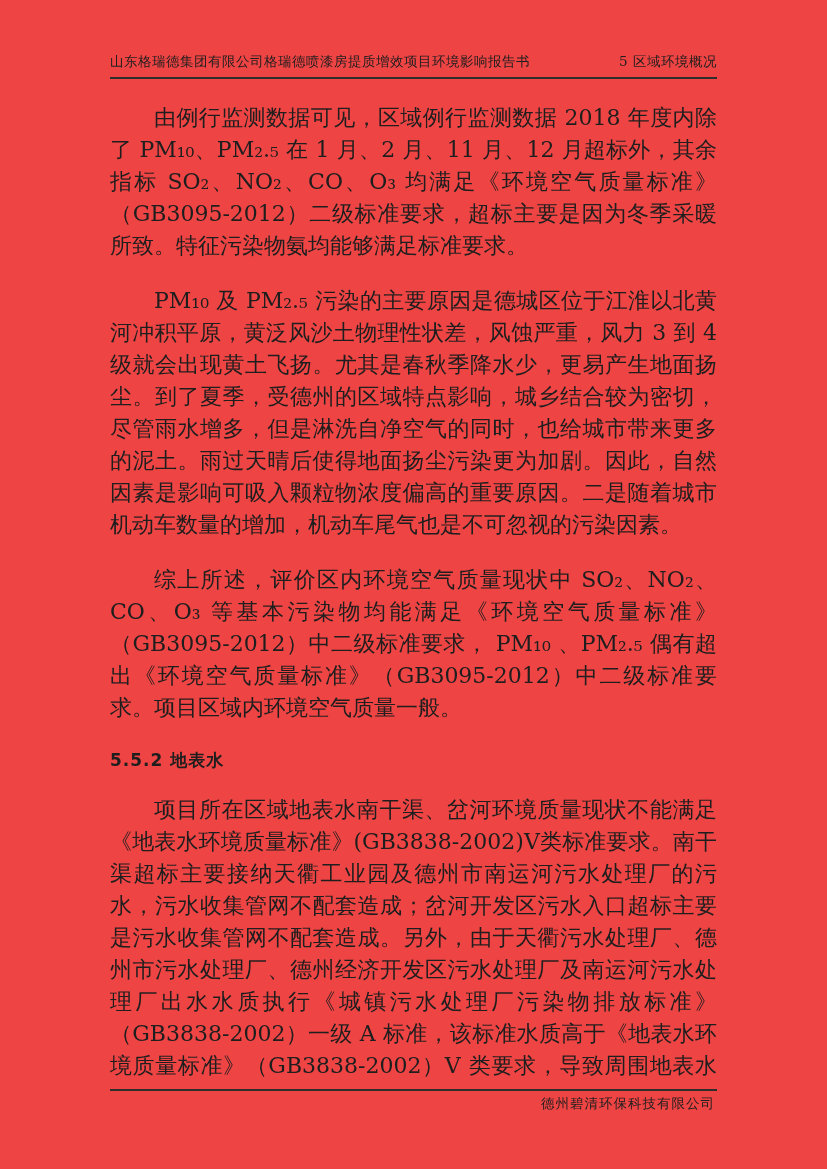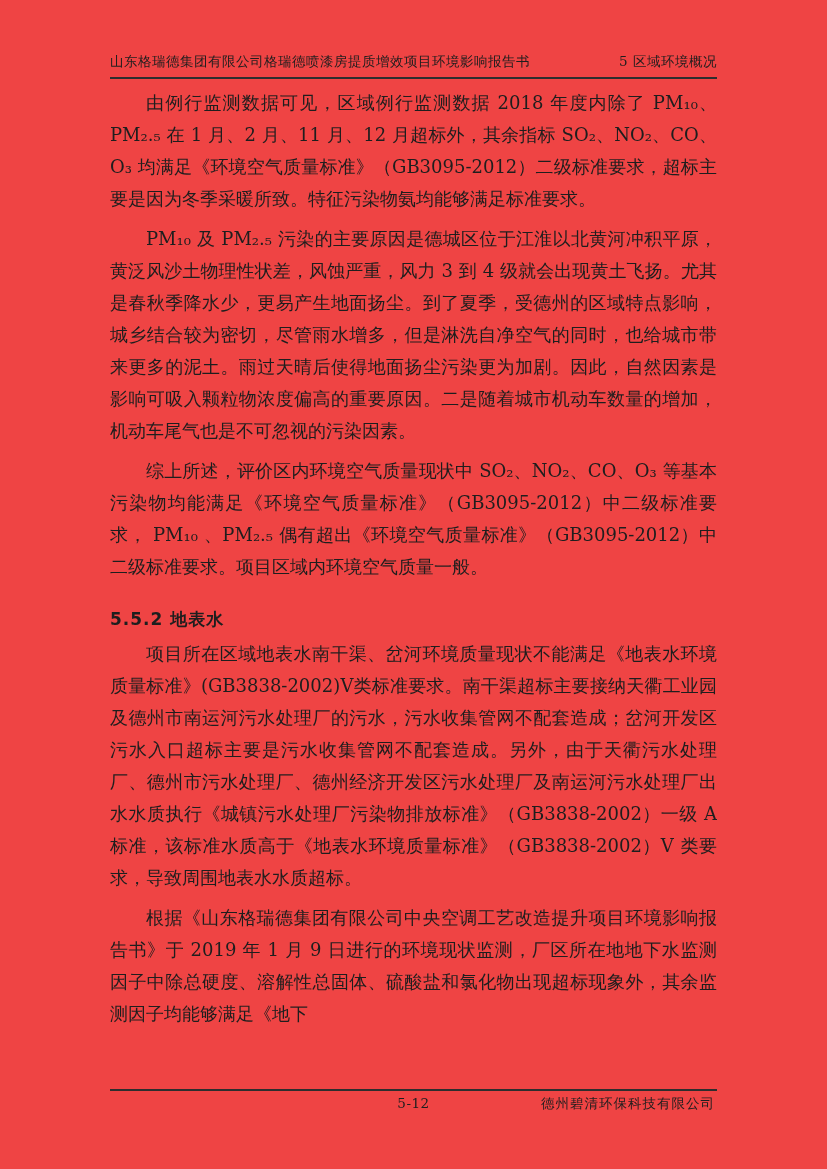--- a/index.html
+++ b/index.html
@@ -46,25 +46,25 @@
   }
   .section-heading {
     font-family: "DejaVu Sans", "Liberation Sans", sans-serif;
     font-size: 17px;
     font-weight: bold;
     line-height: 22px;
     letter-spacing: 1px;
     margin: 25px 0 0 0;
   }
   .body-par {
-    font-size: 18px;
+    font-size: 22px;
     line-height: 32px;
     text-align: justify;
     text-indent: 2em;
-    margin: 8px 0 0 0;
+    margin: 23px 0 0 0;
   }
   .doc-footer {
     position: absolute;
     top: 1089px;
     left: 110px;
     width: 607px;
     border-top: 2px solid #2e2e2e;
     padding-top: 4px;
     font-size: 13.5px;
     line-height: 17px;
@@ -104,16 +104,15 @@
       <p class="body-par">项目所在区域地表水南干渠、岔河环境质量现状不能满足《地表水环境质量标准》(GB3838-2002)Ⅴ类标准要求。南干渠超标主要接纳天衢工业园及德州市南运河污水处理厂的污水，污水收集管网不配套造成；岔河开发区污水入口超标主要是污水收集管网不配套造成。另外，由于天衢污水处理厂、德州市污水处理厂、德州经济开发区污水处理厂及南运河污水处理厂出水水质执行《城镇污水处理厂污染物排放标准》（GB3838-2002）一级 A 标准，该标准水质高于《地表水环境质量标准》（GB3838-2002）Ⅴ 类要求，导致周围地表水水质超标。</p>
     </section>
 
     <section>
       <p class="body-par">根据《山东格瑞德集团有限公司中央空调工艺改造提升项目环境影响报告书》于 2019 年 1 月 9 日进行的环境现状监测，厂区所在地地下水监测因子中除总硬度、溶解性总固体、硫酸盐和氯化物出现超标现象外，其余监测因子均能够满足《地下</p>
     </section>
 
   </div>
 
   <div class="doc-footer">
-    <span class="footer-page-number">5-12</span>
     <span class="footer-company">德州碧清环保科技有限公司</span>
   </div>
 </div>
 
 </body></html>

